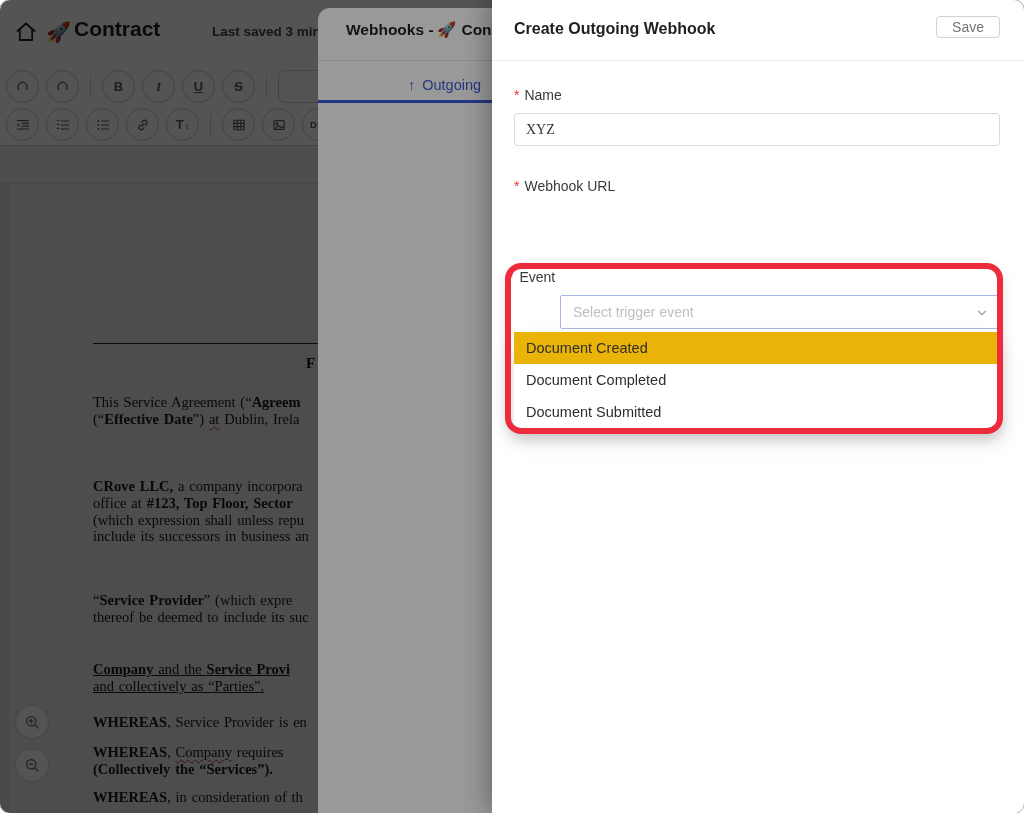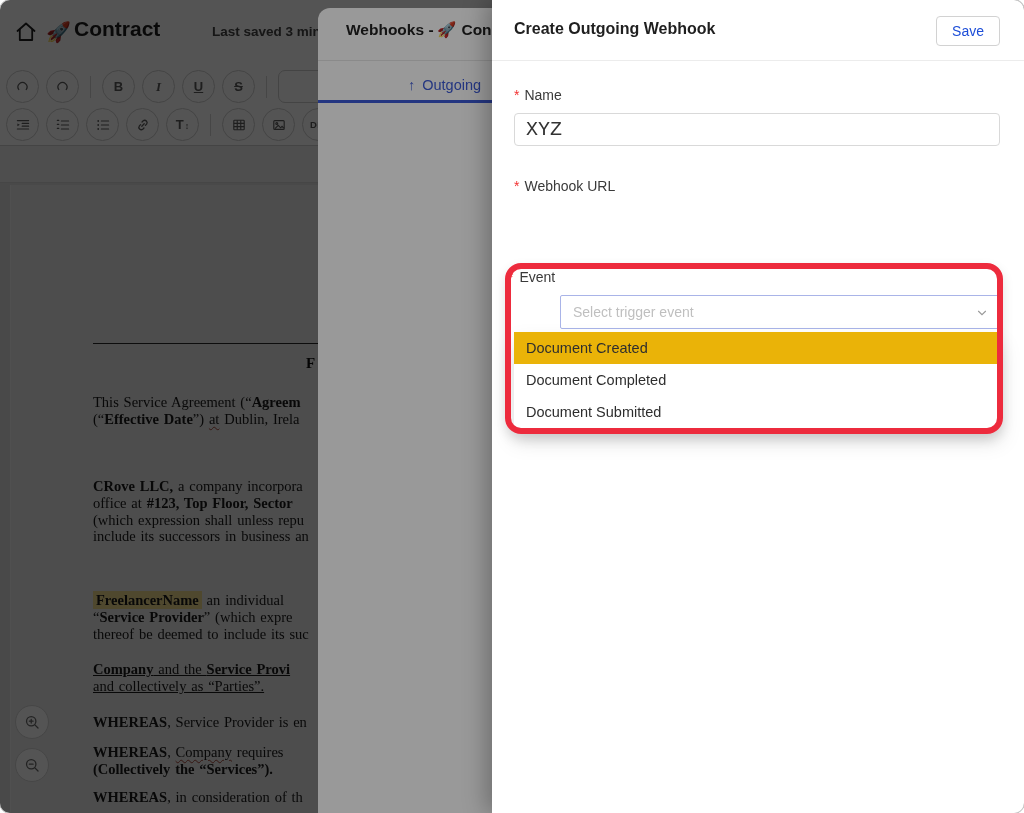--- a/index.html
+++ b/index.html
@@ -67,33 +67,33 @@
   .wm-title{position:absolute; left:28px; top:13px; font-size:15.5px; font-weight:600; color:#222; white-space:nowrap;}
   .wm-divider{position:absolute; left:0; right:0; top:52px; height:1px; background:#e6e6e6;}
   .wm-tabbar{position:absolute; left:0; right:0; top:53px; height:41px;}
   .wm-tab{position:absolute; left:90px; top:16px; display:flex; gap:7px; align-items:center;
           color:var(--blue); font-size:14.5px; font-weight:500;}
   .wm-underline{position:absolute; left:0; right:0; top:39px; height:2.5px; background:var(--blue);}
 
   .drawer{position:absolute; left:492px; top:0; bottom:0; width:532px; background:#fff; z-index:40;
           box-shadow:-6px 0 22px rgba(0,0,0,.28);}
   .dr-title{position:absolute; left:22px; top:20px; font-size:16px; font-weight:600; color:#1f1f1f;}
-  .save-btn{position:absolute; right:24px; top:16px; height:30px; padding:0 15px; background:#fff;
-            border:1px solid #d2d2d2; border-radius:4px; font-size:14px; color:#1d4ed8;
+  .save-btn{position:absolute; right:24px; top:16px; height:22px; padding:0 15px; background:#fff;
+            border:1px solid #d2d2d2; border-radius:4px; font-size:14px; color:#737373;
             display:flex; align-items:center; font-family:inherit;}
   .dr-divider{position:absolute; left:0; right:0; top:60px; height:1px; background:#ececec;}
 
   .field-label{position:absolute; display:flex; gap:5px; font-size:14px; color:#3a3a3a;}
   .req{color:var(--req);}
   .lbl-name{left:22px; top:87px;}
   .lbl-url{left:22px; top:178px;}
   .lbl-event{left:16px; top:269px; gap:6px;}
   .text-input{position:absolute; left:22px; right:24px; height:33px; border:1px solid #d9d9d9;
-              border-radius:4px; padding:0 11px; font-size:20px; color:#333; background:#fff;
-              font-family:Liberation Mono, monospace; white-space:nowrap; overflow:hidden; outline:none; width:486px;}
+              border-radius:4px; padding:0 11px; font-size:14px; color:#333; background:#fff;
+              font-family:Liberation Serif, serif; white-space:nowrap; overflow:hidden; outline:none; width:486px;}
   .inp-name{top:113px;} .inp-url{top:205px;}
 
   .select{position:absolute; left:22px; right:24px; top:295px; height:34px; background:#fff;
           border:1px solid var(--select-border); border-radius:2px;margin-left:46px;}
   .select .ph{position:absolute; left:12px; top:8px; font-size:14px; color:#bfbfbf;}
   .select .chev{position:absolute; right:10px; top:10px; color:#9a9a9a;}
 
   .menu{position:absolute; left:22px; right:24px; top:332px; background:#fff;
         box-shadow:0 12px 20px rgba(0,0,0,.15);}
   .option{height:32px; display:flex; align-items:center; padding:0 12px; font-size:14.5px; color:#2e2e2e;}
@@ -204,21 +204,20 @@
               <div class="doc-line"><span>This Service Agreement (“</span><span class="b">Agreem</span></div>
               <div class="doc-line"><span>(“</span><span class="b">Effective Date</span><span>”) </span><span class="ru">at</span><span> Dublin, Irela</span></div>
             </div>
           <div class="doc-para p1">
               <div class="doc-line"><span class="b">CRove LLC,</span><span> a company incorpora</span></div>
               <div class="doc-line"><span>office at </span><span class="b">#123, Top Floor, Sector</span></div>
               <div class="doc-line"><span>(which expression shall unless repu</span></div>
               <div class="doc-line"><span>include its successors in business an</span></div>
             </div>
           <div class="doc-para p2">
-              <div class="doc-line"><span class="b hl">FreelancerName</span><span>  an individual</span></div>
               <div class="doc-line"><span>“</span><span class="b">Service Provider</span><span>” (which expre</span></div>
               <div class="doc-line"><span>thereof be deemed to include its suc</span></div>
             </div>
           <div class="doc-para p3">
               <div class="doc-line"><span class="b">Company</span><span> and the </span><span class="b">Service Provi</span></div>
               <div class="doc-line"><span>and collectively as “Parties”.</span></div>
             </div>
           <div class="doc-para p4">
               <div class="doc-line"><span class="b">WHEREAS</span><span>, Service Provider is en</span></div>
             </div>

